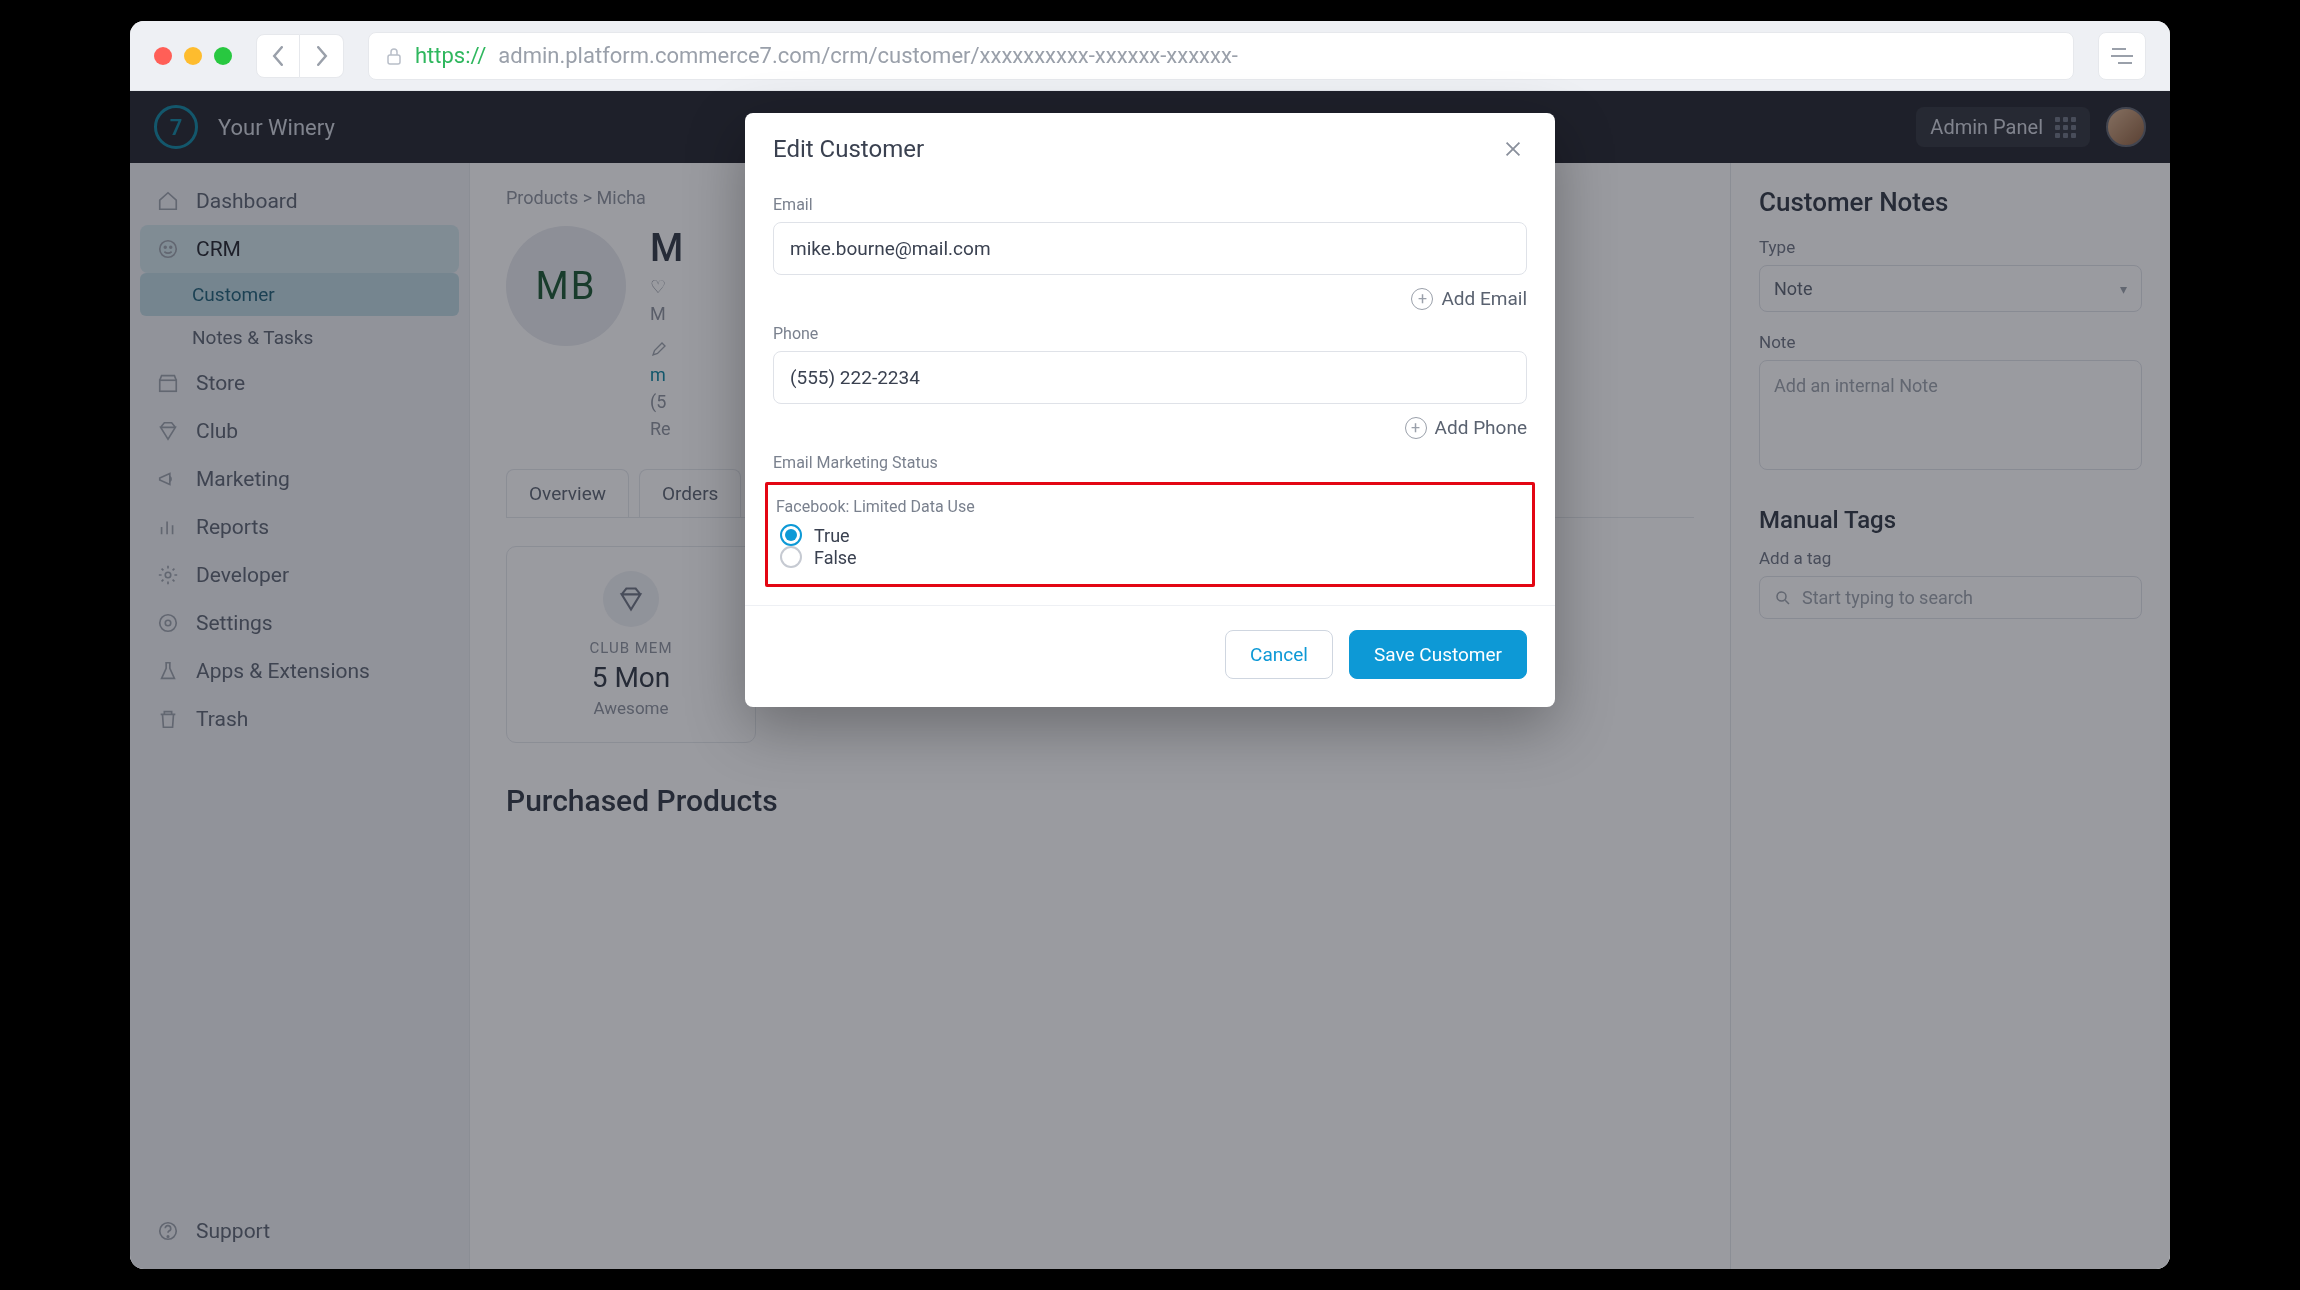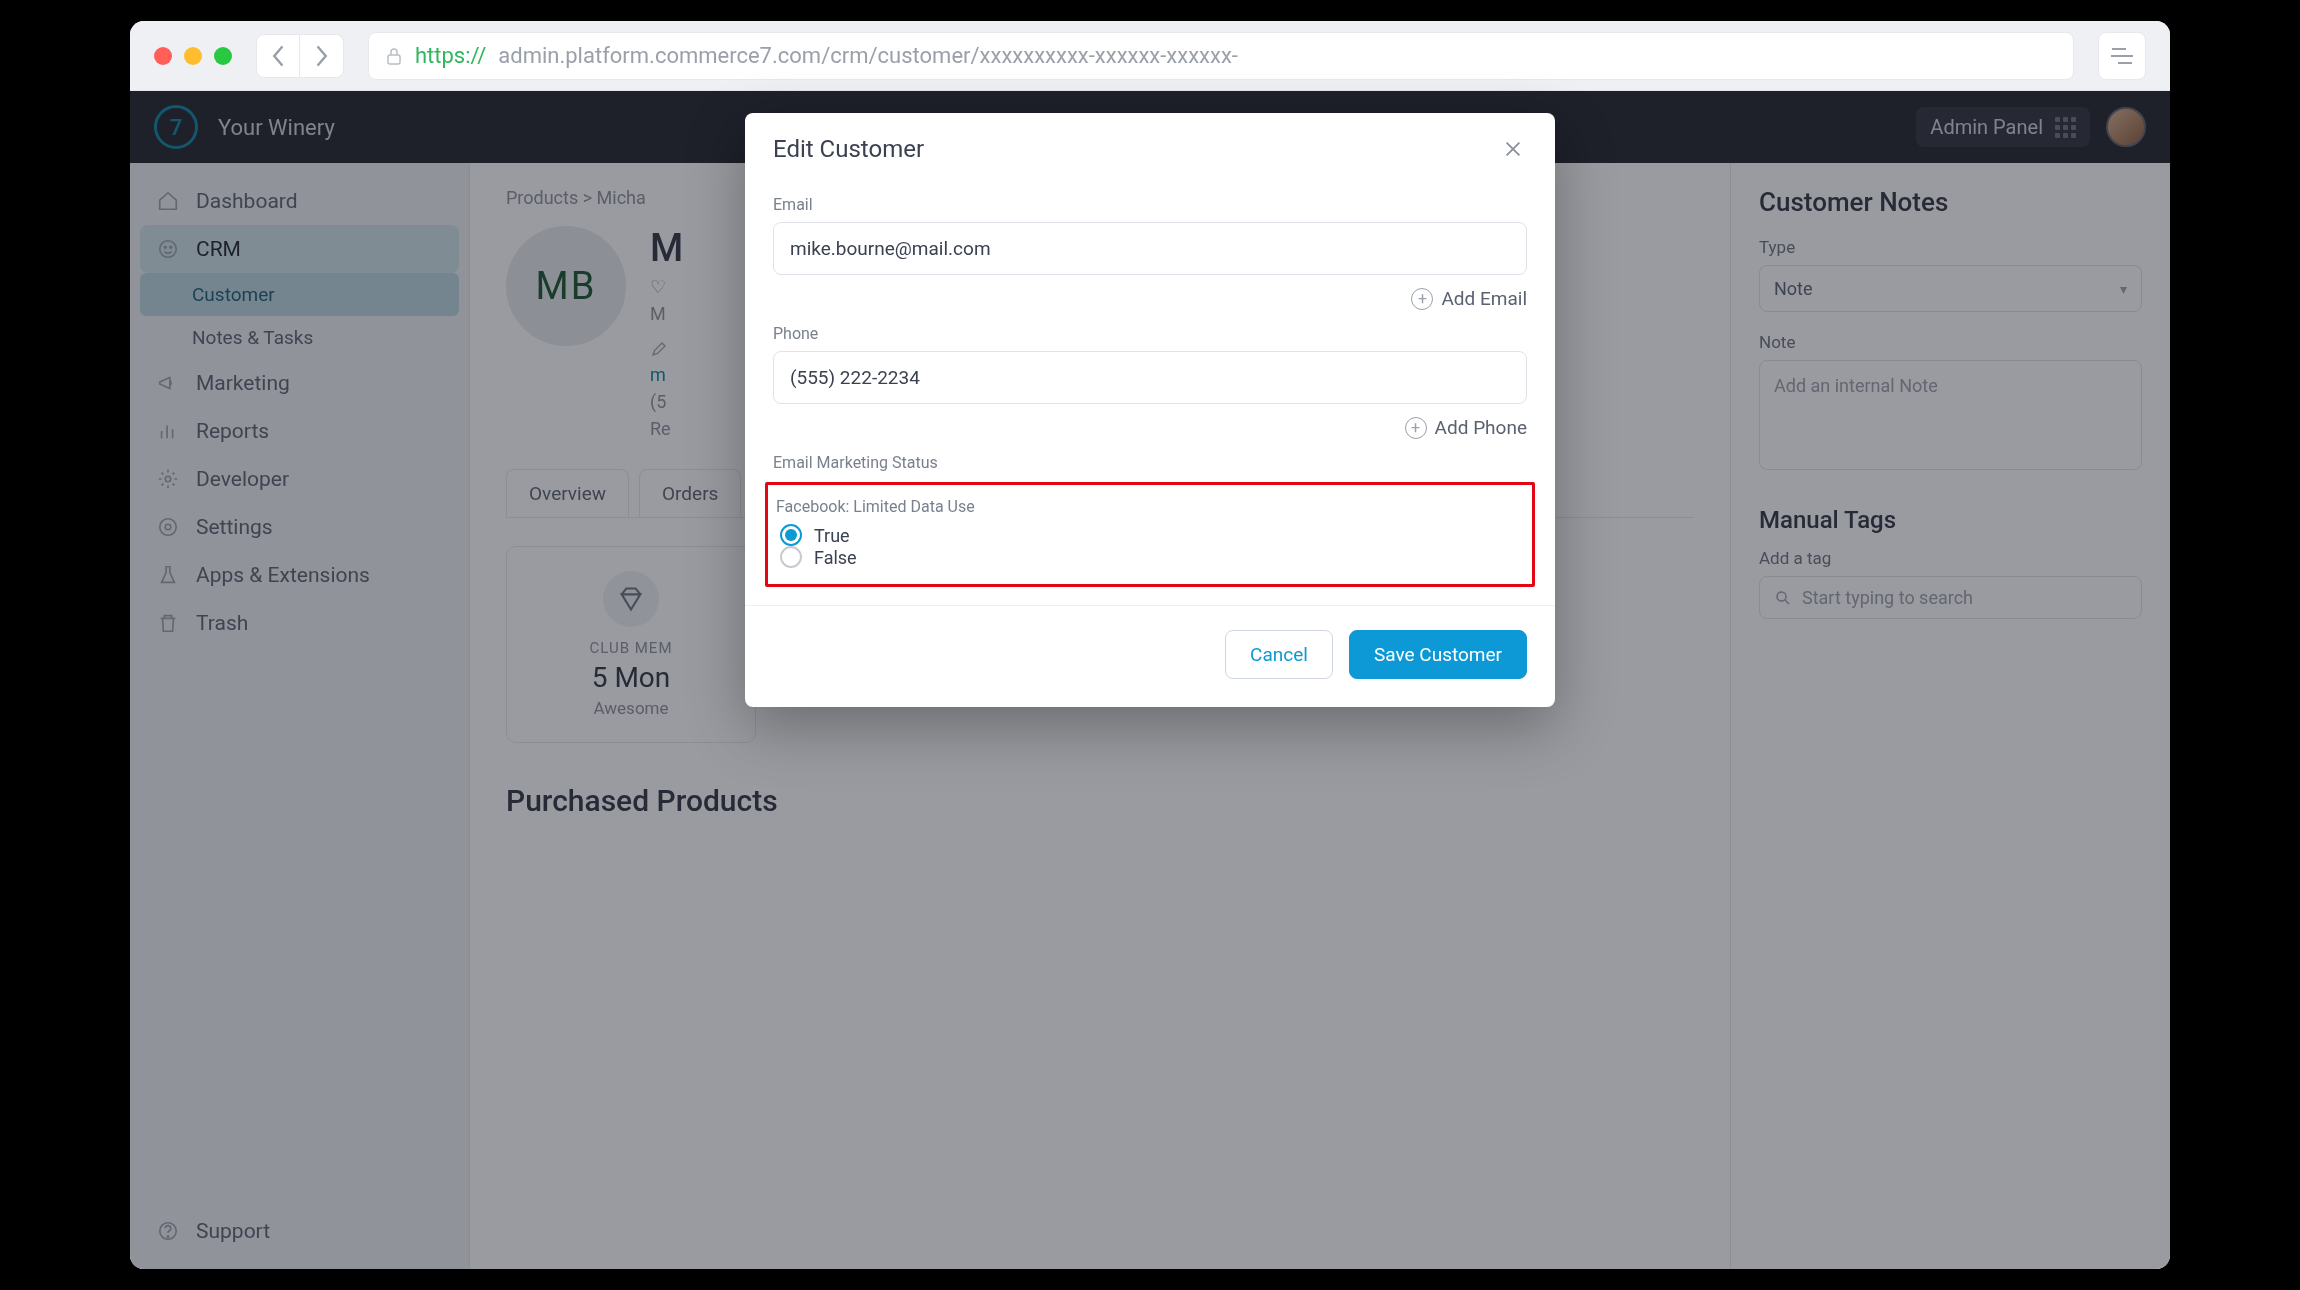--- a/index.html
+++ b/index.html
@@ -179,20 +179,37 @@
                 <path d="M8 15 q4 3 8 0"></path>
               </svg>
             </span>
         <span>CRM</span>
       </div>
       <div class="nav-sub active">Customer</div>
       <div class="nav-sub">Notes &amp; Tasks</div>
       <div class="nav-item">
         <span class="nav-ico">
               <svg width="22" height="22" viewBox="0 0 24 24" fill="none" stroke="currentColor" stroke-width="1.8">
+                <rect x="3" y="9" width="18" height="12"></rect>
+                <path d="M3 9 L5 4 H19 L21 9"></path>
+              </svg>
+            </span>
+        <span>Store</span>
+      </div>
+      <div class="nav-item">
+        <span class="nav-ico">
+              <svg width="22" height="22" viewBox="0 0 24 24" fill="none" stroke="currentColor" stroke-width="1.8">
+                <path d="M4 8 H20 L12 21 Z M4 8 L8 3 H16 L20 8"></path>
+              </svg>
+            </span>
+        <span>Club</span>
+      </div>
+      <div class="nav-item">
+        <span class="nav-ico">
+              <svg width="22" height="22" viewBox="0 0 24 24" fill="none" stroke="currentColor" stroke-width="1.8">
                 <path d="M3 11 L14 6 V18 L3 13 Z M14 9 a4 4 0 0 1 0 6"></path>
               </svg>
             </span>
         <span>Marketing</span>
       </div>
       <div class="nav-item">
         <span class="nav-ico">
               <svg width="22" height="22" viewBox="0 0 24 24" fill="none" stroke="currentColor" stroke-width="1.8">
                 <path d="M5 20 V12 M11 20 V6 M17 20 V10"></path>
               </svg>

